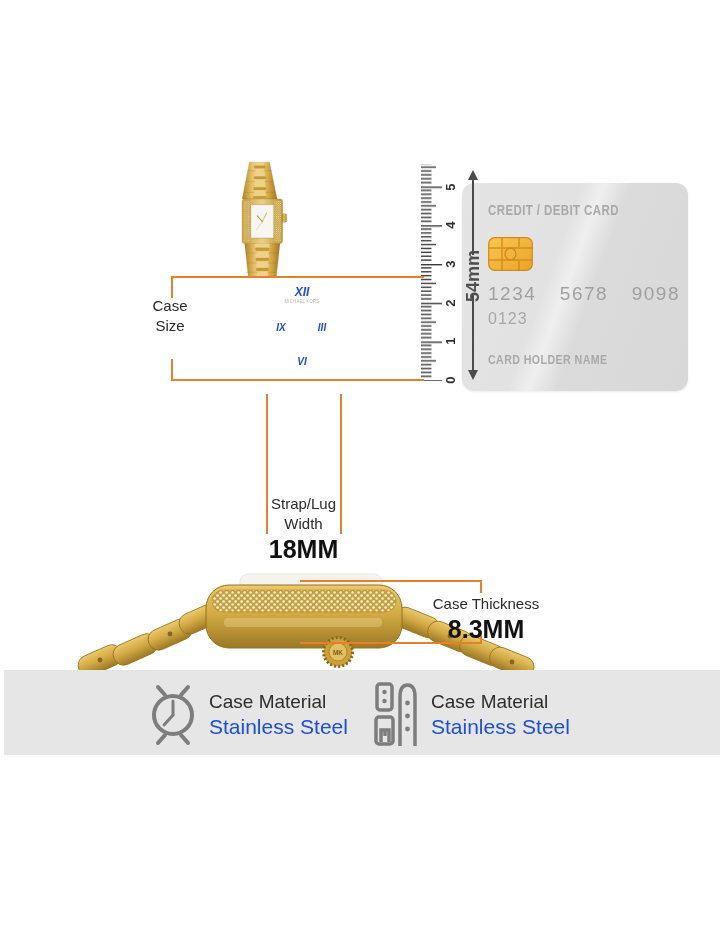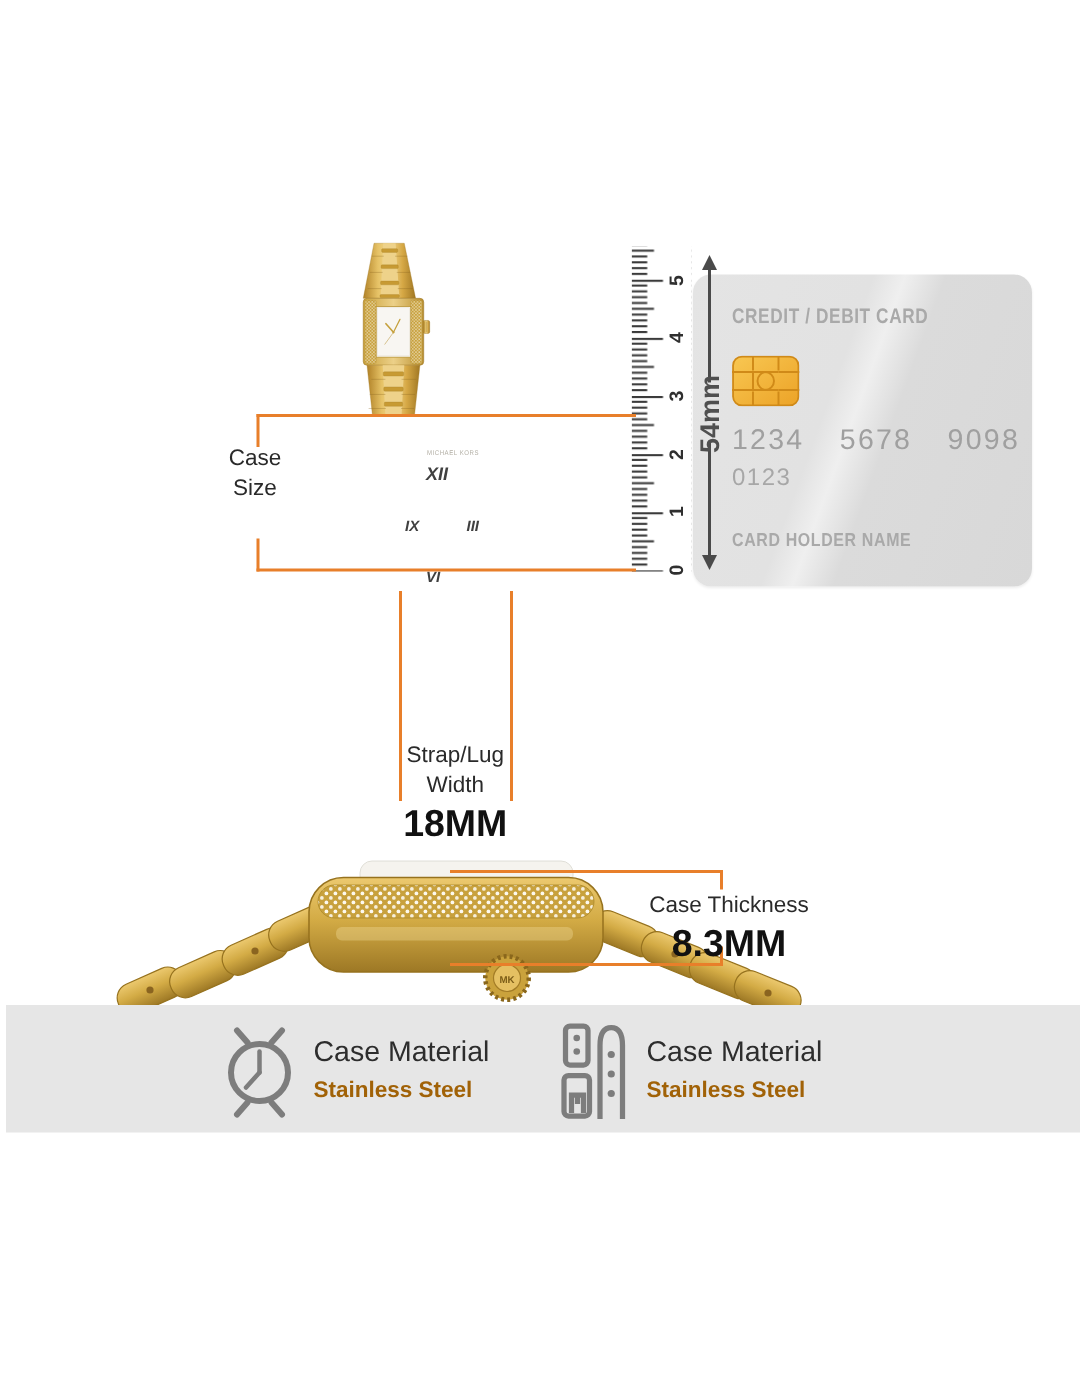--- a/index.html
+++ b/index.html
@@ -24,28 +24,28 @@
         box-shadow:0 1px 2px rgba(0,0,0,0.08);z-index:3;margin-top:12px;}
   .card-title{position:absolute;left:26px;top:19px;font-size:14px;font-weight:bold;color:#a9a9a9;
               letter-spacing:.5px;transform:scaleX(.82);transform-origin:left;white-space:nowrap;}
   .chip{position:absolute;left:26px;top:54px;width:45px;height:34px;}
   .card-number{position:absolute;left:26px;top:100px;width:192px;display:flex;justify-content:space-between;
                font-size:19px;font-weight:normal;color:#a0a0a0;letter-spacing:1.5px;}
   .card-sub{position:absolute;left:26px;top:127px;font-size:16px;color:#a7a7a7;letter-spacing:1px;}
   .card-holder{position:absolute;left:26px;top:170px;font-size:12.5px;font-weight:bold;color:#a9a9a9;
                letter-spacing:.5px;transform:scaleX(.85);transform-origin:left;white-space:nowrap;}
   
-  .dial-t{position:absolute;z-index:4;color:#404040;font-style:italic;font-weight:bold;text-align:left;margin-top:24px;}
+  .dial-t{position:absolute;z-index:4;color:#1d4ed8;font-style:italic;font-weight:bold;text-align:center;}
   .brand{position:absolute;left:272px;top:299px;width:60px;text-align:center;font-size:4.5px;
          color:#b4b0a6;letter-spacing:.4px;z-index:4;transform:scaleX(.9);}
   
   .band{position:absolute;left:4px;top:670px;width:720px;height:85px;background:#e6e6e6;z-index:2;}
   .spec{position:absolute;display:flex;align-items:center;gap:13px;}
   .spec .txt .lbl{font-size:19px;line-height:23px;color:#2d2d2d;}
-  .spec .txt .val{font-size:15px;line-height:27px;font-weight:bold;color:#a16207;}
+  .spec .txt .val{font-size:21px;line-height:27px;font-weight:normal;color:#1d4ed8;}
 </style>
 </head>
 <body>
 
 <div id="canvas">
 
   <svg style="left:240px;top:160px;z-index:1;" width="135" height="330" viewBox="240 160 375 330" preserveAspectRatio="xMinYMin">
     <defs>
       <linearGradient id="goldV" x1="0" y1="0" x2="1" y2="0">
         <stop offset="0" stop-color="#b08127"></stop>

